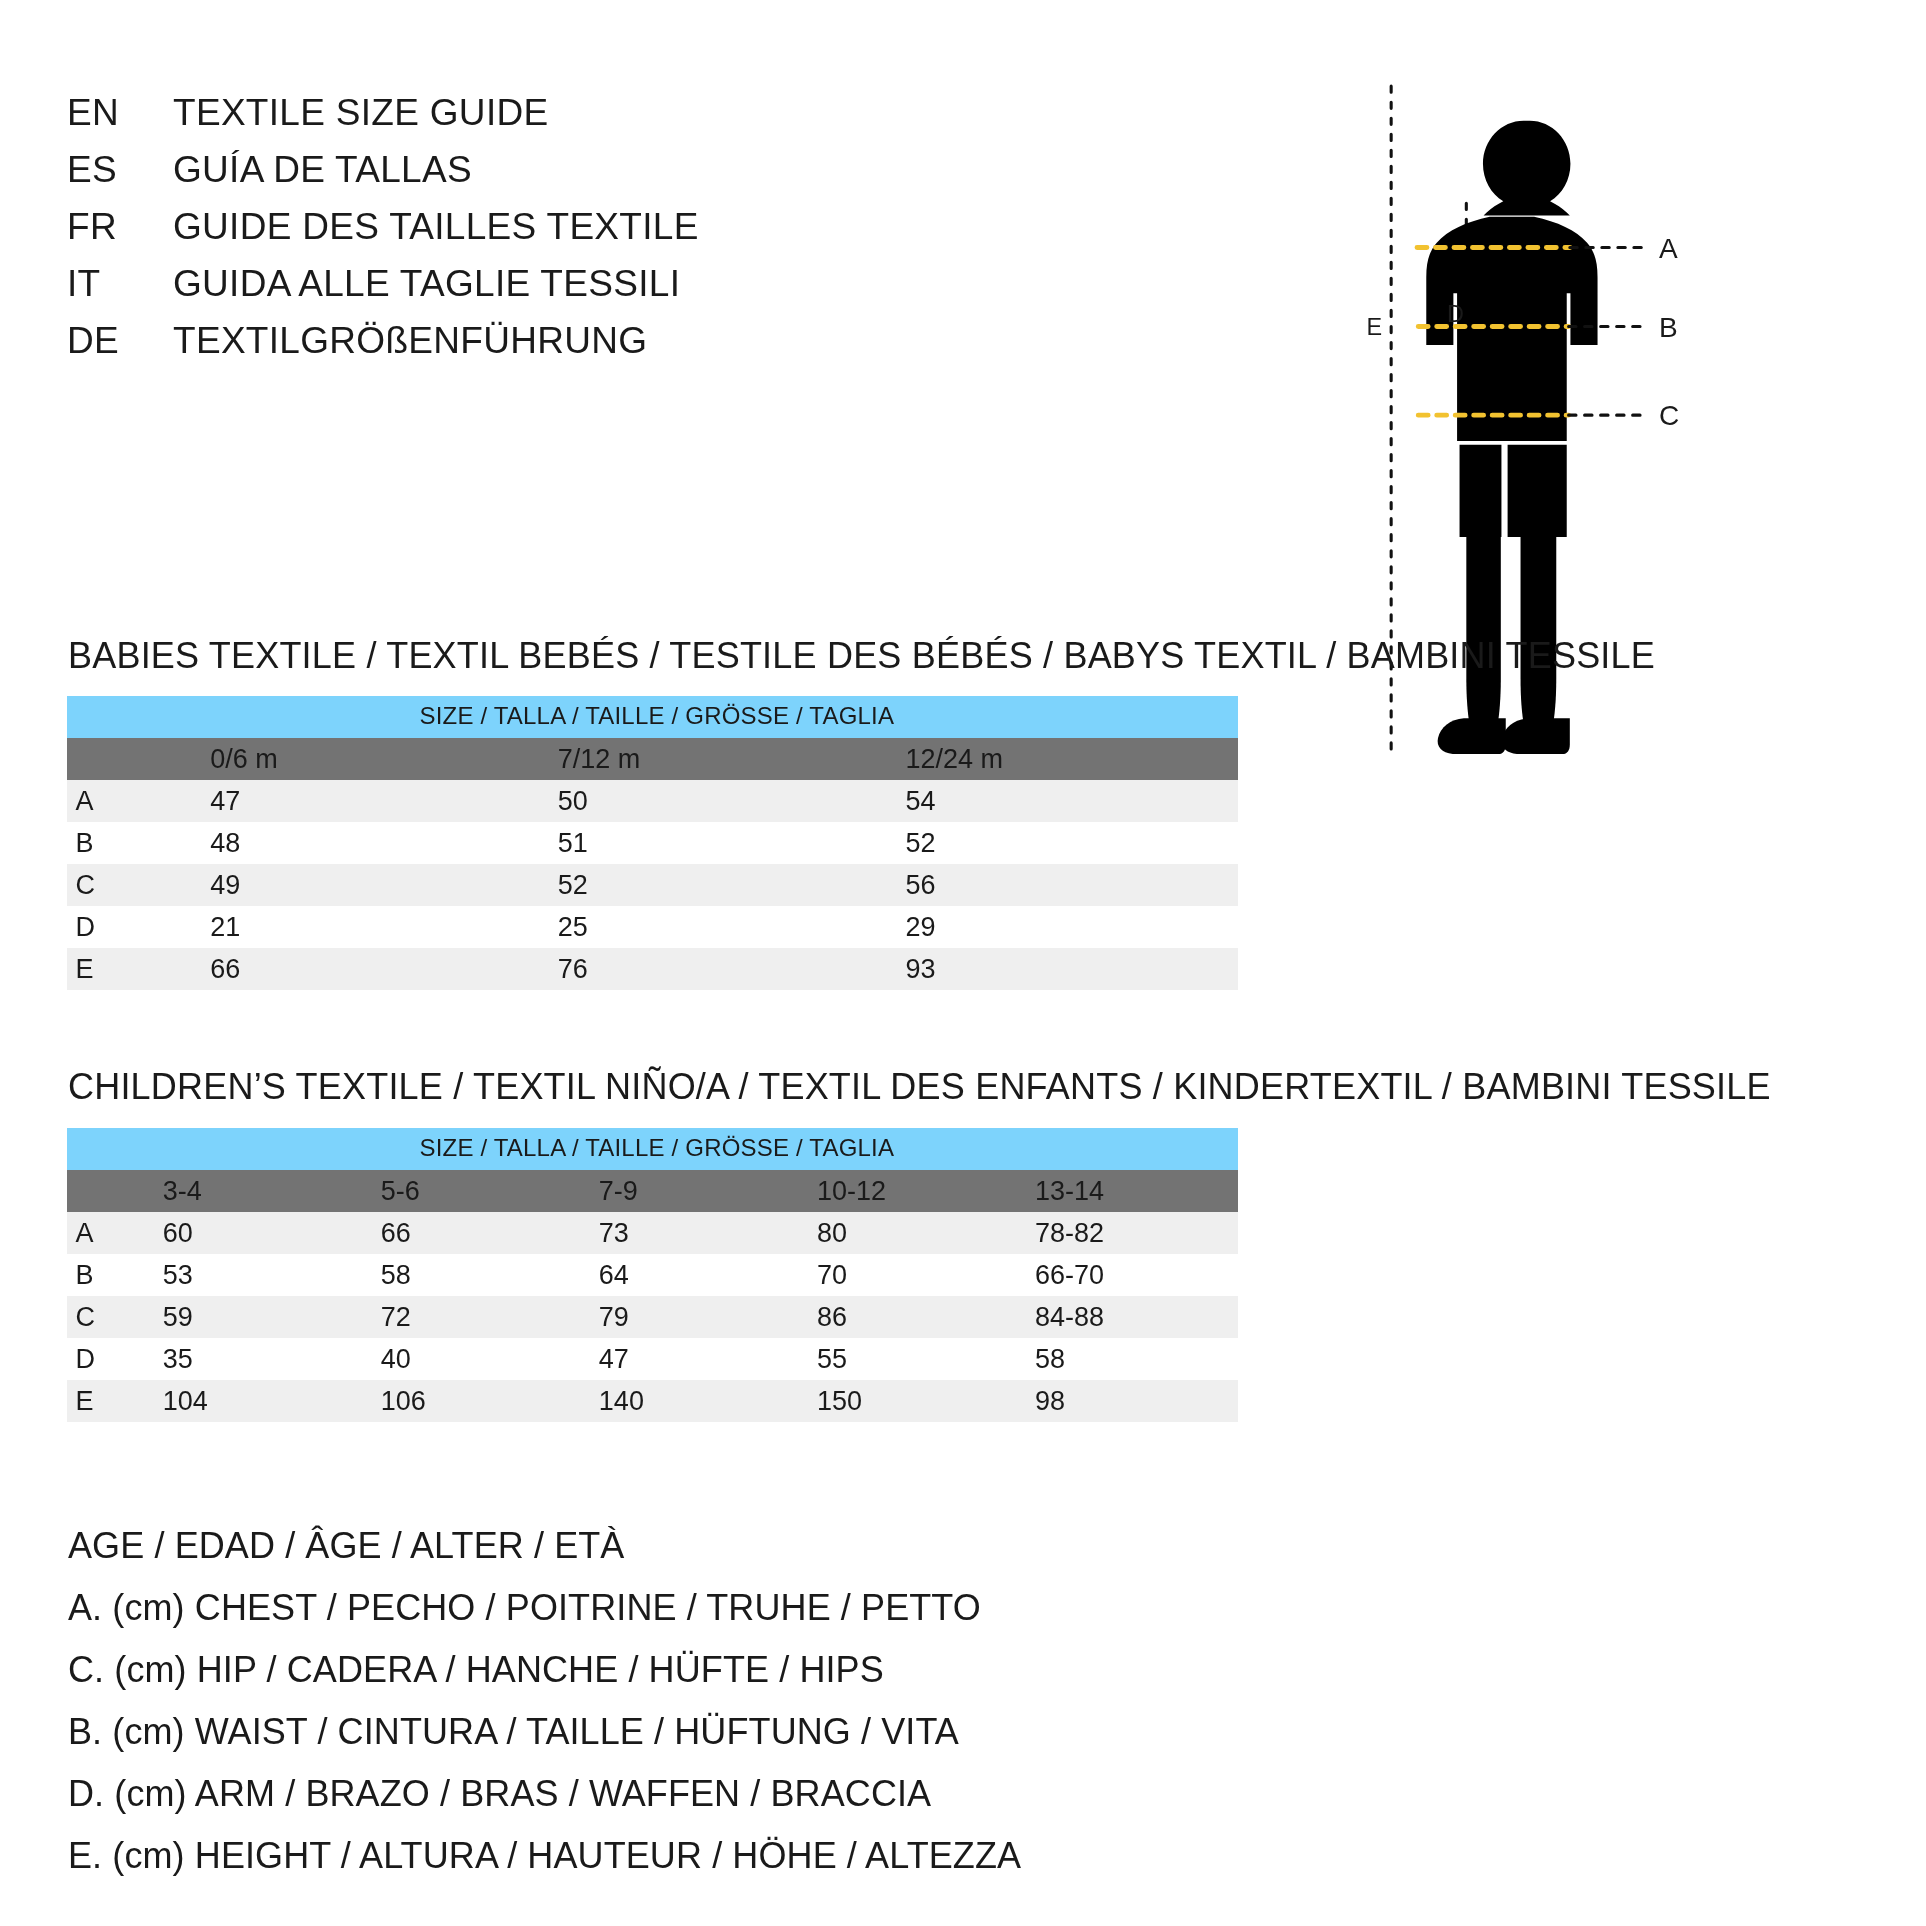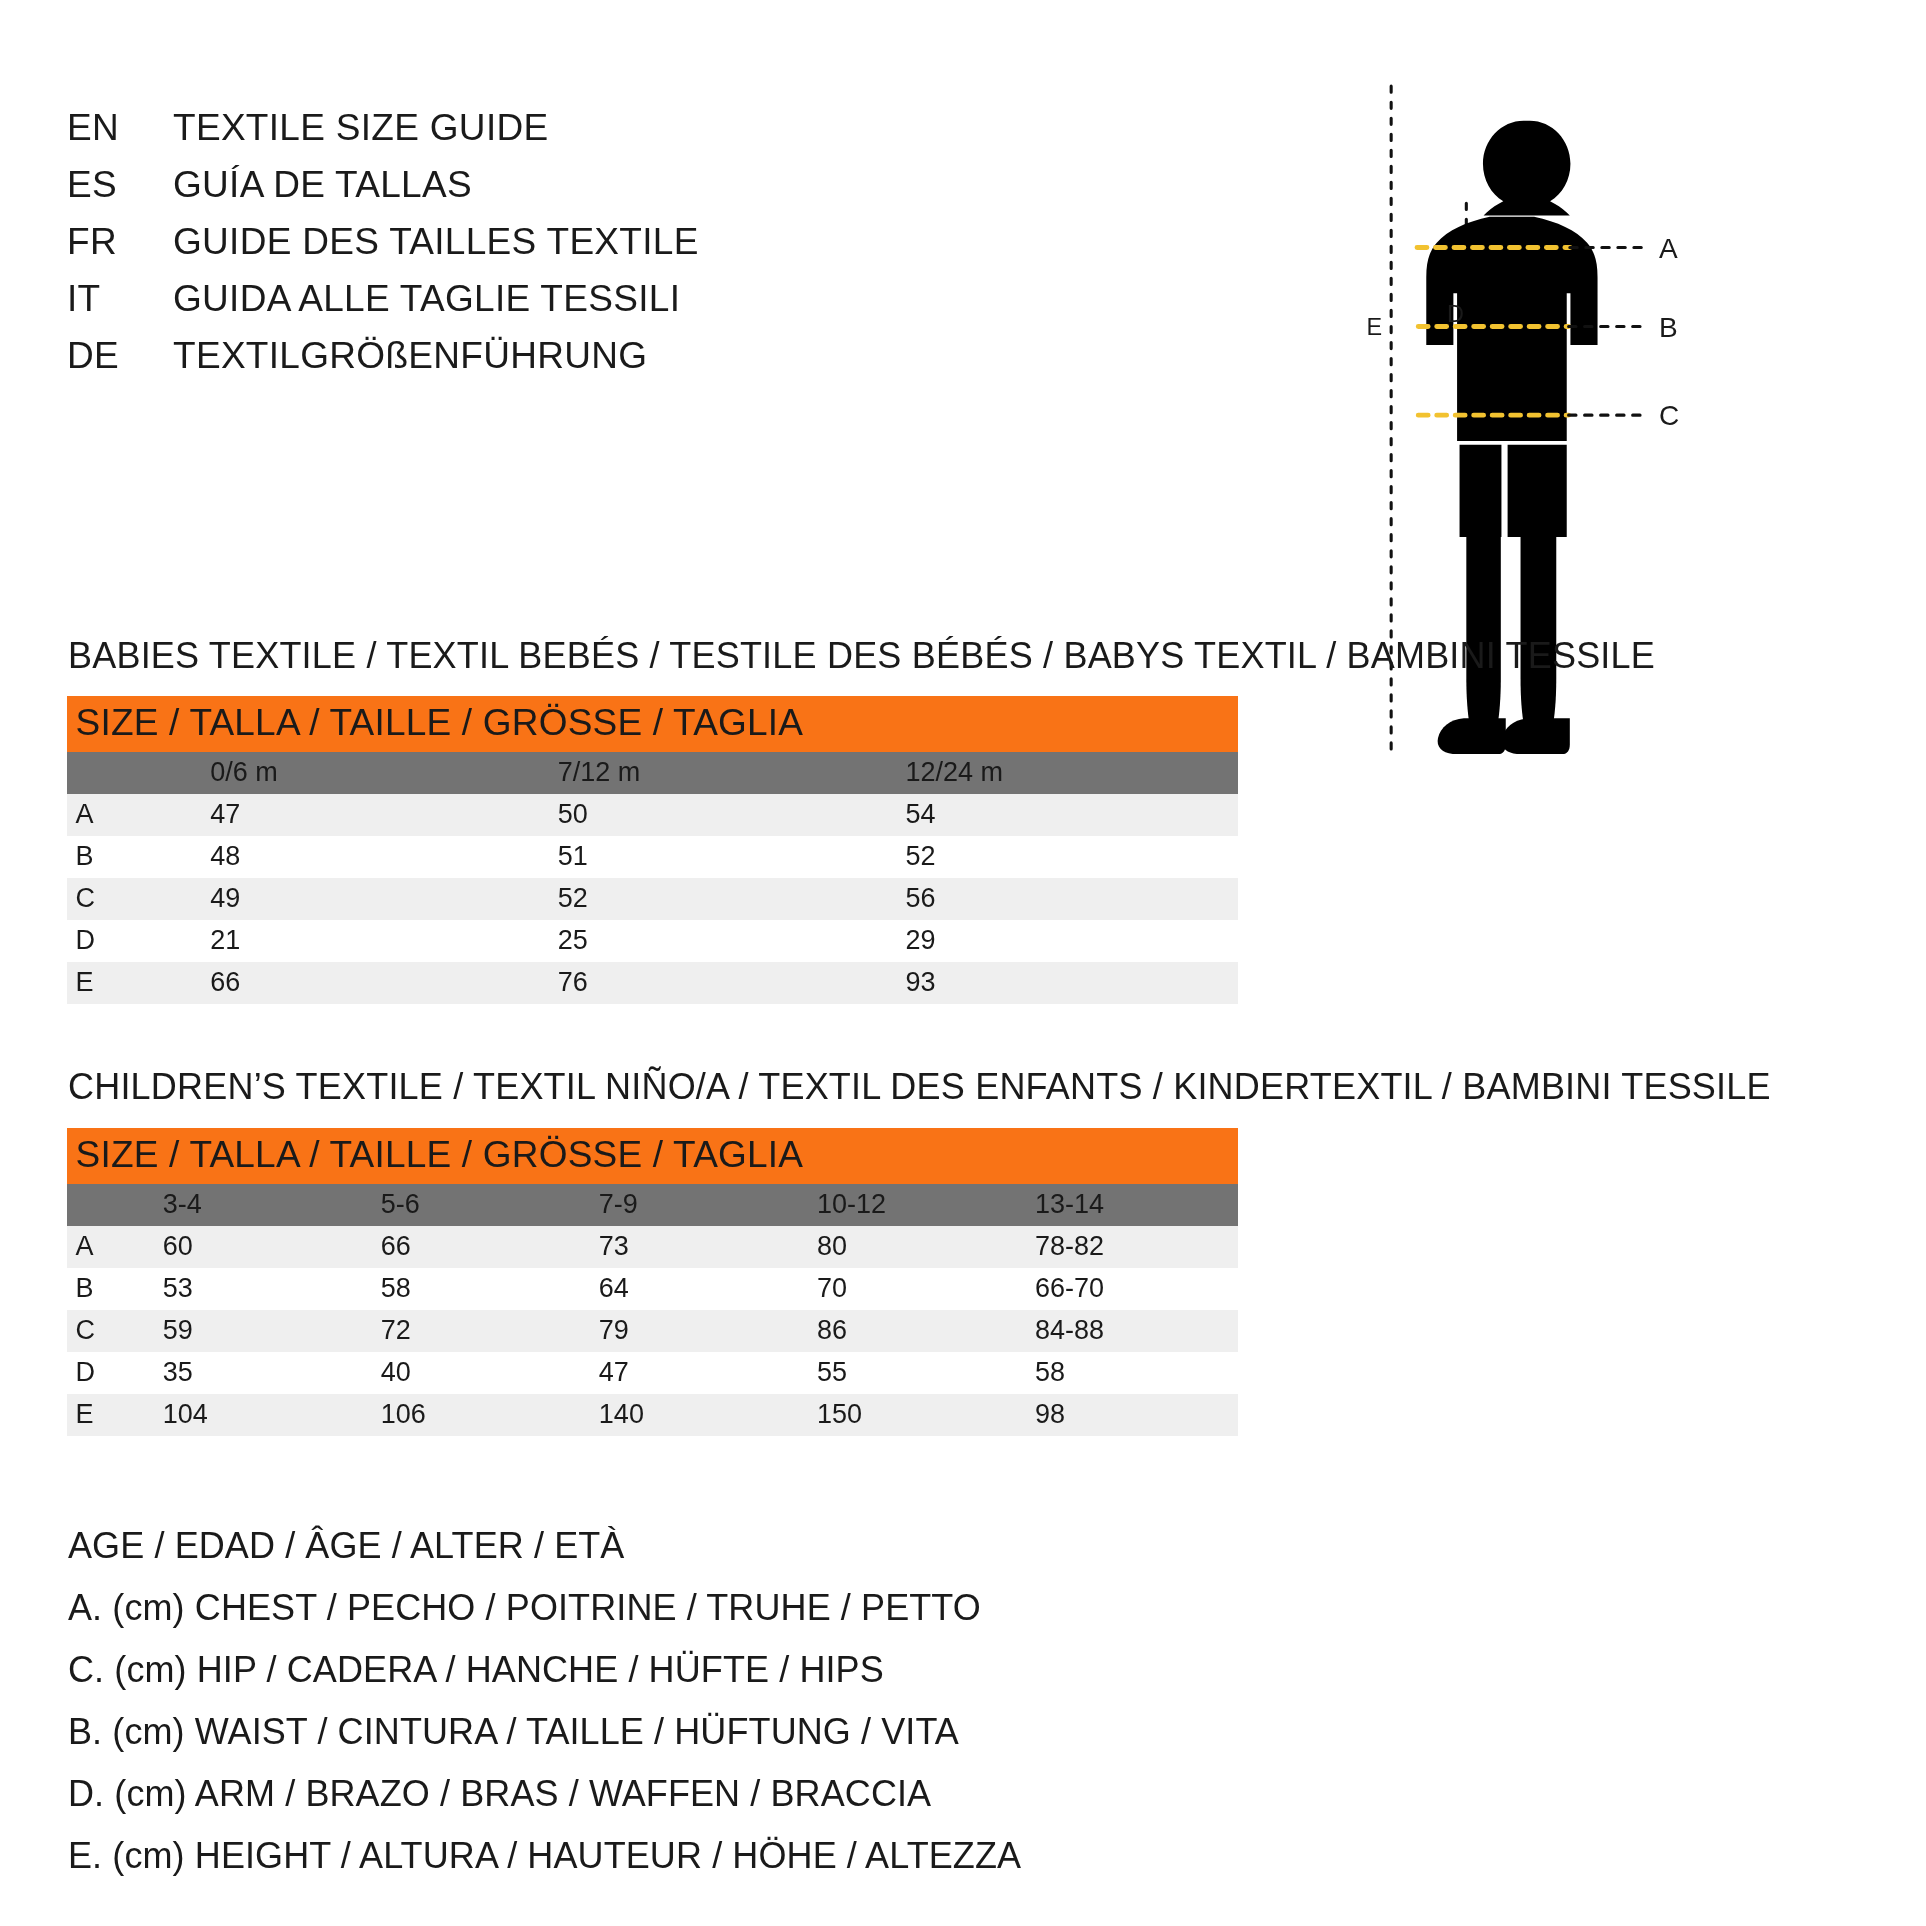--- a/index.html
+++ b/index.html
@@ -18,21 +18,21 @@
 
   
   .lang-block {
     position: absolute;
     left: 67px;
     top: 92px;
     width: 1171px;
   }
   .lang-row {
     display: flex;
-    align-items: flex-end;
+    align-items: flex-start;
     height: 57px;
   }
   .lang-code {
     width: 106px;
     font-size: 37px;
     letter-spacing: 0.3px;
   }
   .lang-title {
     font-size: 37px;
     letter-spacing: 0.3px;
@@ -69,24 +69,25 @@
   #children-table { left: 67px; top: 1128px; width: 1171px; }
 
   .size-table td, .size-table th {
     padding: 0;
     text-align: left;
     font-weight: normal;
   }
   .size-table tr { height: 42px; }
 
   .hdr-row td {
-    background: #f97316;
-    font-size: 37px;
+    background: #7dd3fc;
+    font-size: 24px;
     padding: 6.2px 0 7.4px 8.6px;
     letter-spacing: 0.2px;
+    text-align: center;
   }
   .sub-row td { background: #737373; }
   .row-shade td { background: #efefef; }
   .row-plain td { background: #ffffff; }
 
   .lbl-col { width: 74px; padding-left: 8.6px !important; }
   .val-col { width: 209px; }
   .pad-left { padding-left: 15px !important; }
 
   

